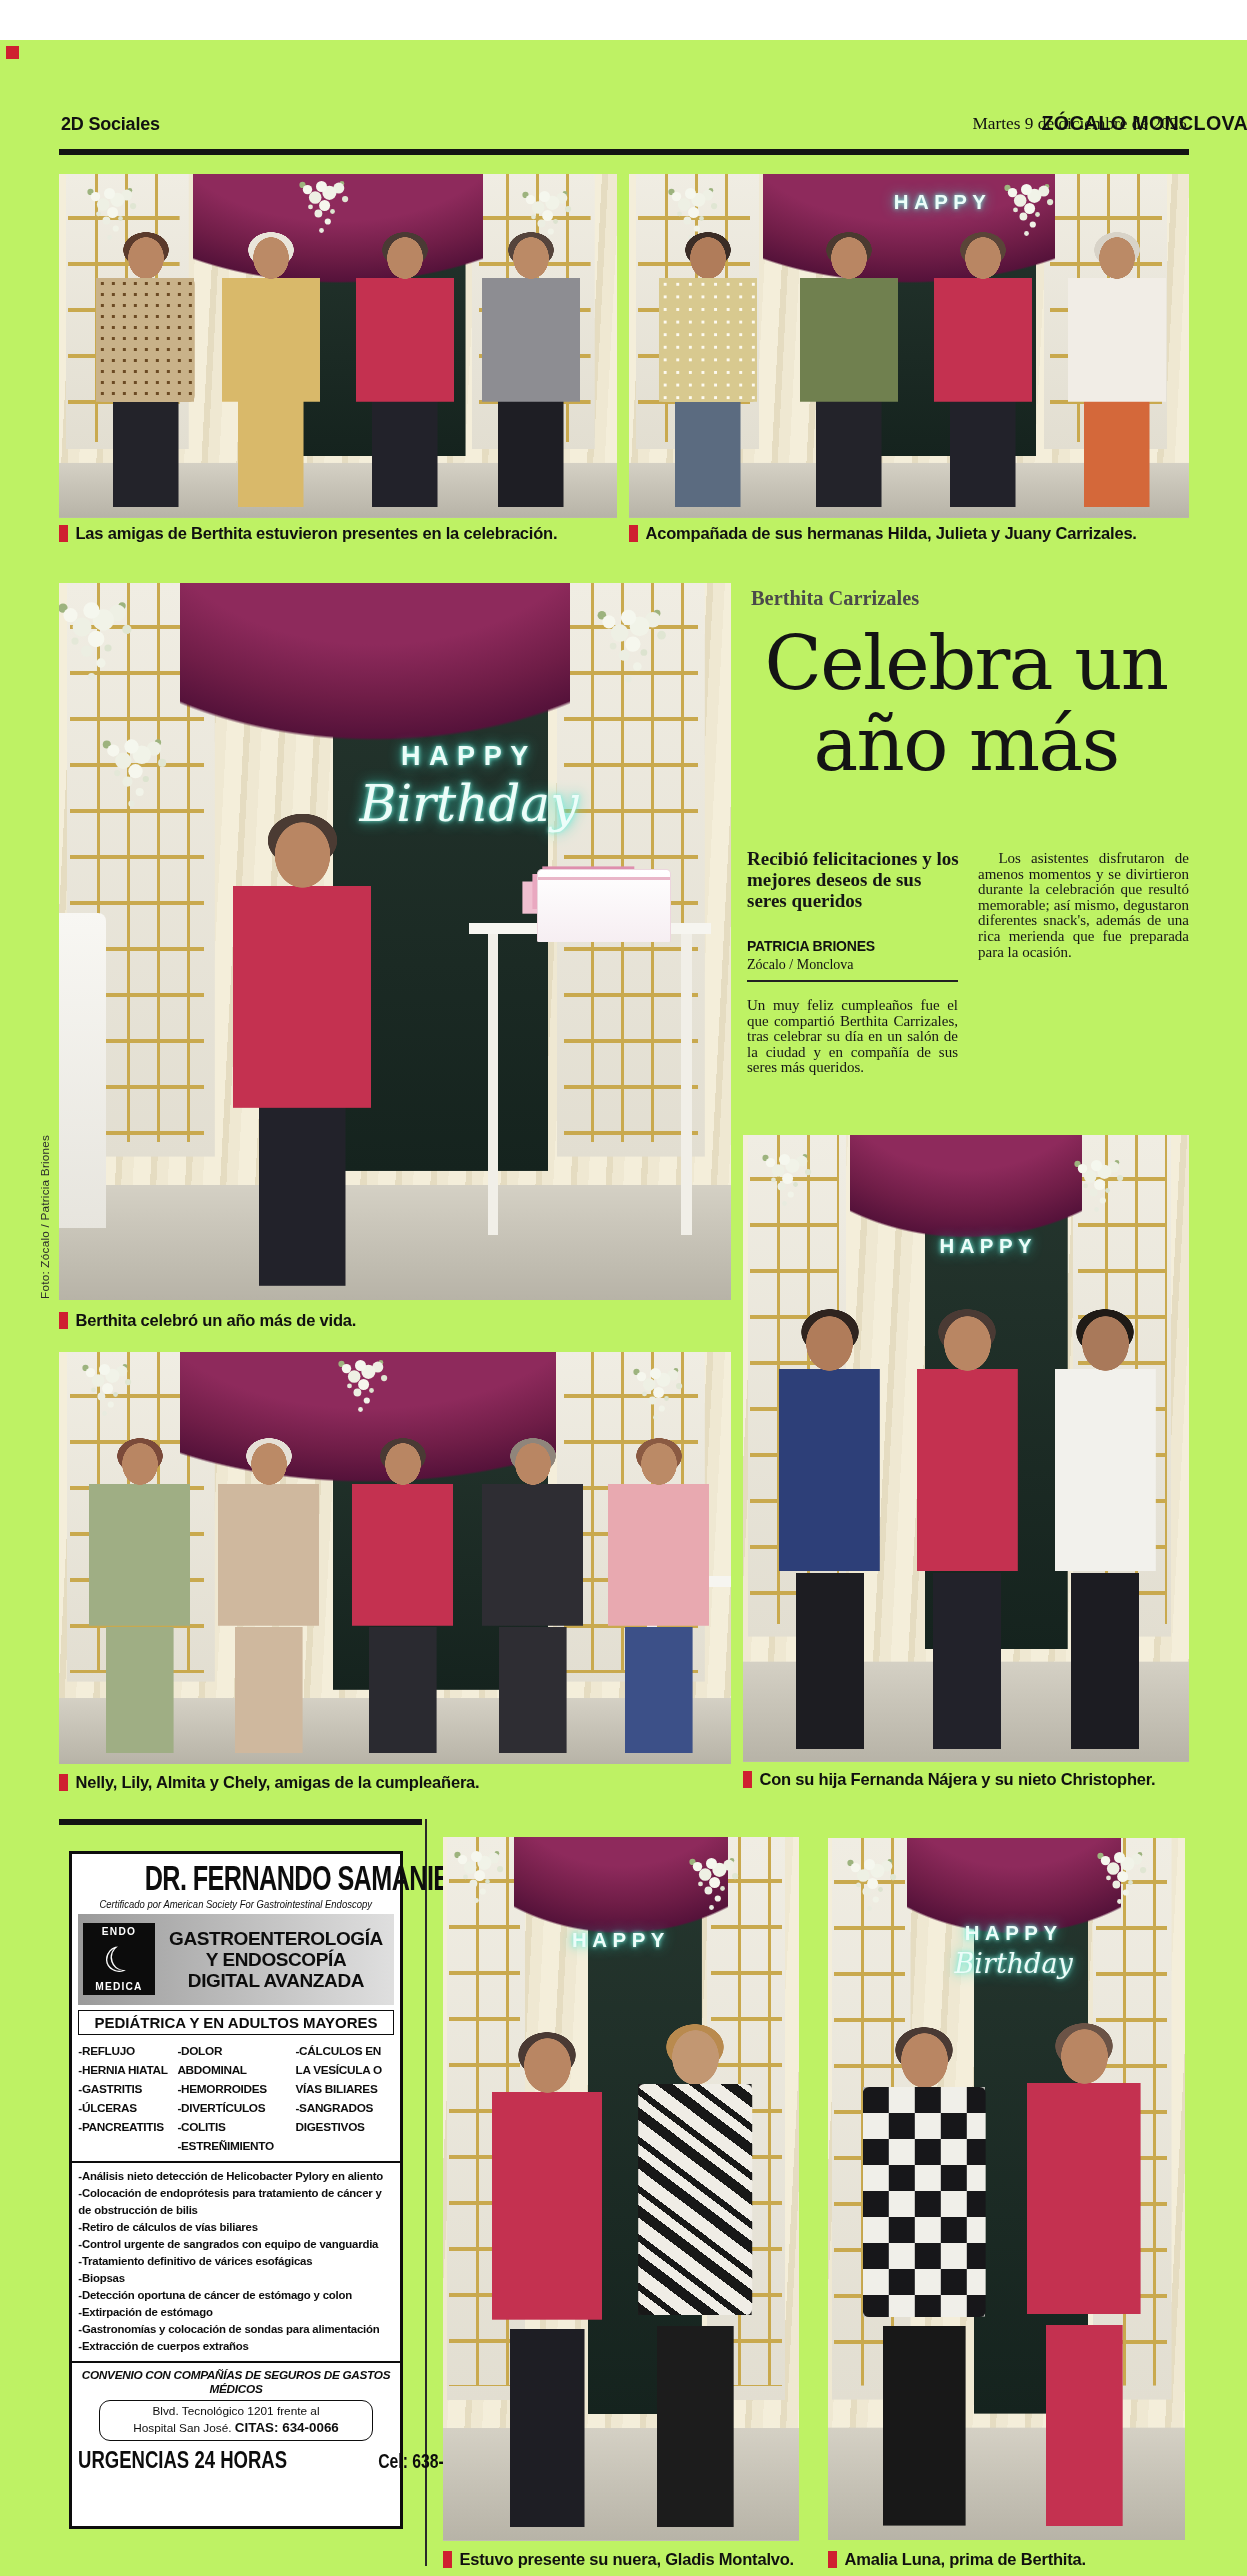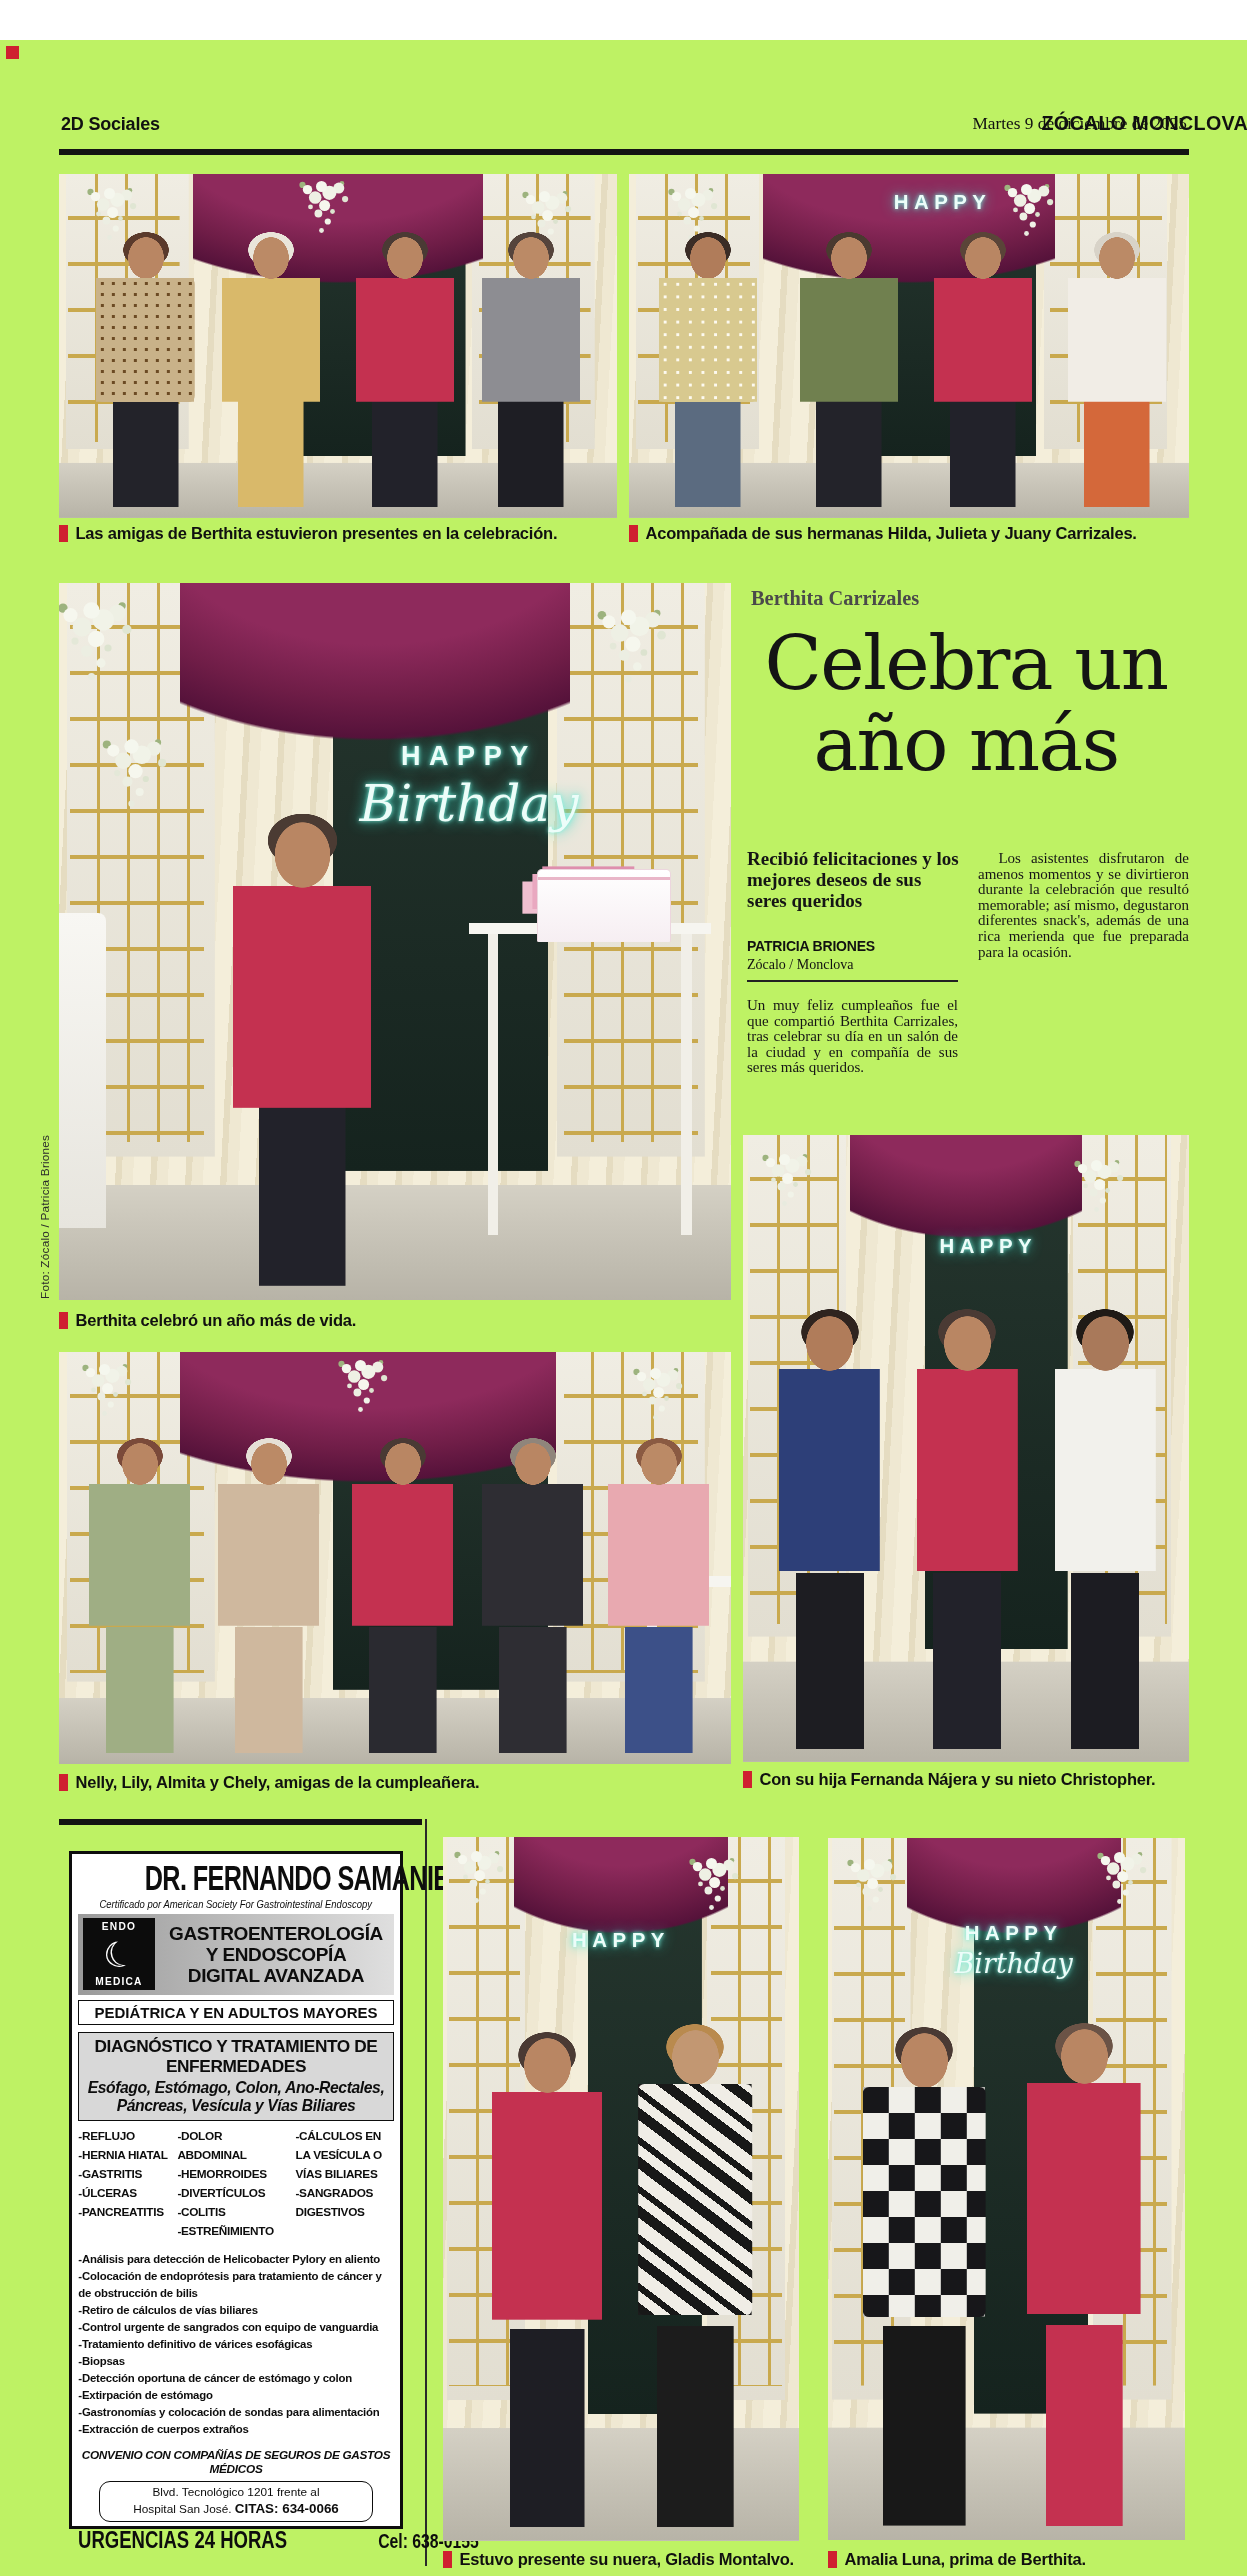--- a/index.html
+++ b/index.html
@@ -275,26 +275,20 @@
           <span class="crescent">☾</span>
           <span class="lg-txt">MEDICA</span>
         </div>
         <div class="ad-spec">
           <div>GASTROENTEROLOGÍA</div>
           <div>Y ENDOSCOPÍA</div>
           <div>DIGITAL AVANZADA</div>
         </div>
       </div>
       <div class="ad-aud">PEDIÁTRICA Y EN ADULTOS MAYORES</div>
-      <div class="ad-diag">
-        <div class="t">DIAGNÓSTICO Y TRATAMIENTO DE</div>
-        <div class="t">ENFERMEDADES</div>
-        <div class="s">Esófago, Estómago, Colon, Ano-Rectales,</div>
-        <div class="s" style="margin-top:0;">Páncreas, Vesícula y Vías Biliares</div>
-      </div>
       <div class="ad-cond">
         <div>
           <div>-REFLUJO</div>
           <div>-HERNIA HIATAL</div>
           <div>-GASTRITIS</div>
           <div>-ÚLCERAS</div>
           <div>-PANCREATITIS</div>
         </div>
         <div>
           <div>-DOLOR ABDOMINAL</div>
@@ -303,21 +297,21 @@
           <div>-COLITIS</div>
           <div>-ESTREÑIMIENTO</div>
         </div>
         <div>
           <div>-CÁLCULOS EN LA VESÍCULA O VÍAS BILIARES</div>
           <div>-SANGRADOS DIGESTIVOS</div>
         </div>
       </div>
       <div class="ad-hr"></div>
       <div class="ad-proc">
-        <div>-Análisis para detección de Helicobacter Pylory en aliento</div>
+        <div>-Análisis nieto detección de Helicobacter Pylory en aliento</div>
         <div>-Colocación de endoprótesis para tratamiento de cáncer y de obstrucción de bilis</div>
         <div>-Retiro de cálculos de vías biliares</div>
         <div>-Control urgente de sangrados con equipo de vanguardia</div>
         <div>-Tratamiento definitivo de várices esofágicas</div>
         <div>-Biopsas</div>
         <div>-Detección oportuna de cáncer de estómago y colon</div>
         <div>-Extirpación de estómago</div>
         <div>-Gastronomías y colocación de sondas para alimentación</div>
         <div>-Extracción de cuerpos extraños</div>
       </div>

